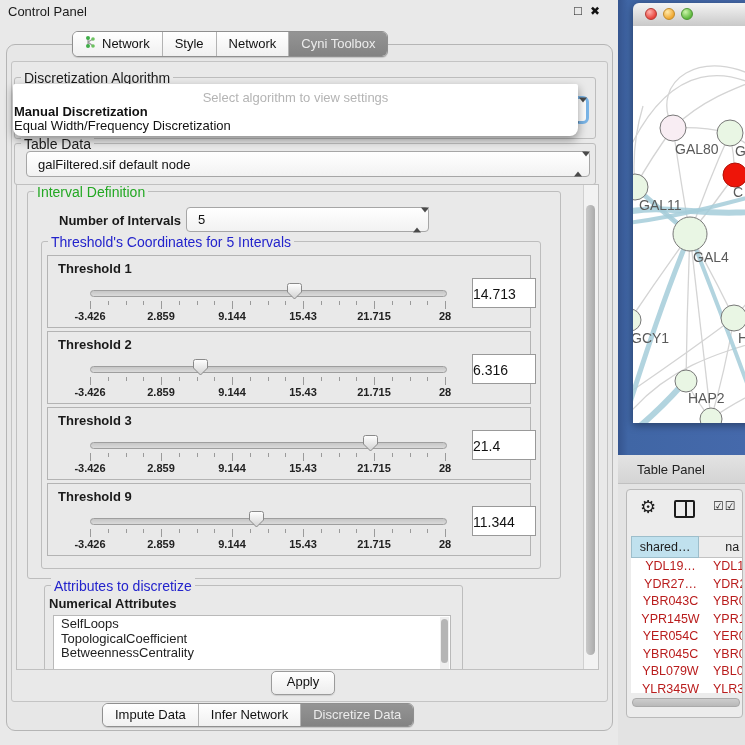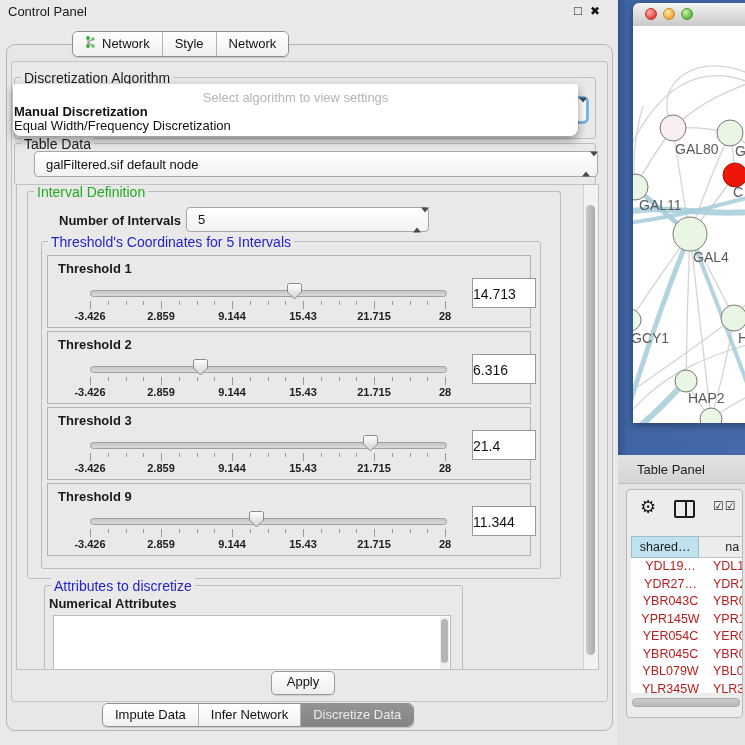--- a/index.html
+++ b/index.html
@@ -131,20 +131,23 @@
               <circle cx="8" cy="11" r="1.8" fill="#6cc25f"></circle>
             </svg></span>
           <span>Network</span>
         </div>
         <div class="seg">
           <span>Style</span>
         </div>
         <div class="seg">
           <span>Network</span>
         </div>
+        <div class="seg sel">
+          <span>Cyni Toolbox</span>
+        </div>
       </div>
     <div id="inner-panel"></div>
 
     <div class="grp" style="left:14px;top:77px;width:580px;height:60px;">
       <span class="grp-title t-black">Discretization Algorithm</span>
     </div>
     <div class="combo" id="algo-combo">
       <span class="stepper"><span class="up"></span><span class="dn"></span></span>
     </div>
 
@@ -152,21 +155,21 @@
       <div id="popup-items">
           <div class="popup-item bold">Manual Discretization</div>
           <div class="popup-item">Equal Width/Frequency Discretization</div>
         </div>
       <div id="popup-placeholder">Select algorithm to view settings</div>
     </div>
 
     <div class="grp" style="left:14px;top:143px;width:580px;height:40px;">
       <span class="grp-title t-black">Table Data</span>
     </div>
-    <div class="combo" style="left:34px;top:151px;width:564px;height:26px;">
+    <div class="combo" style="left:26px;top:151px;width:564px;height:26px;">
       <span>galFiltered.sif default node</span>
       <span class="stepper"><span class="up"></span><span class="dn"></span></span>
     </div>
 
     <div id="viewport">
       <div class="grp" style="left:10px;top:6px;width:532px;height:386px;">
         <span class="grp-title t-green">Interval Definition</span>
       </div>
       <div id="noi-label">Number of Intervals</div>
       <div class="combo" id="noi-combo">
@@ -325,20 +328,25 @@
             <span class="t-ticklabel" style="left:397px">28</span>
             <div class="t-value">11.344</div>
           </div>
         </div>
 
       <div class="grp" style="left:27px;top:400px;width:417px;height:120px;">
         <span class="grp-title t-blue">Attributes to discretize</span>
       </div>
       <div id="attr-label">Numerical Attributes</div>
       <div id="attr-list">
+        <div id="attr-items">
+            <div class="attr-item">SelfLoops</div>
+            <div class="attr-item">TopologicalCoefficient</div>
+            <div class="attr-item">BetweennessCentrality</div>
+          </div>
         <div id="attr-scroll">
             <div class="thumb"></div>
           </div>
       </div>
 
       <div class="vscroll" style="right:0;">
         <div class="thumb" style="top:20px;height:450px;"></div>
       </div>
     </div>
 

